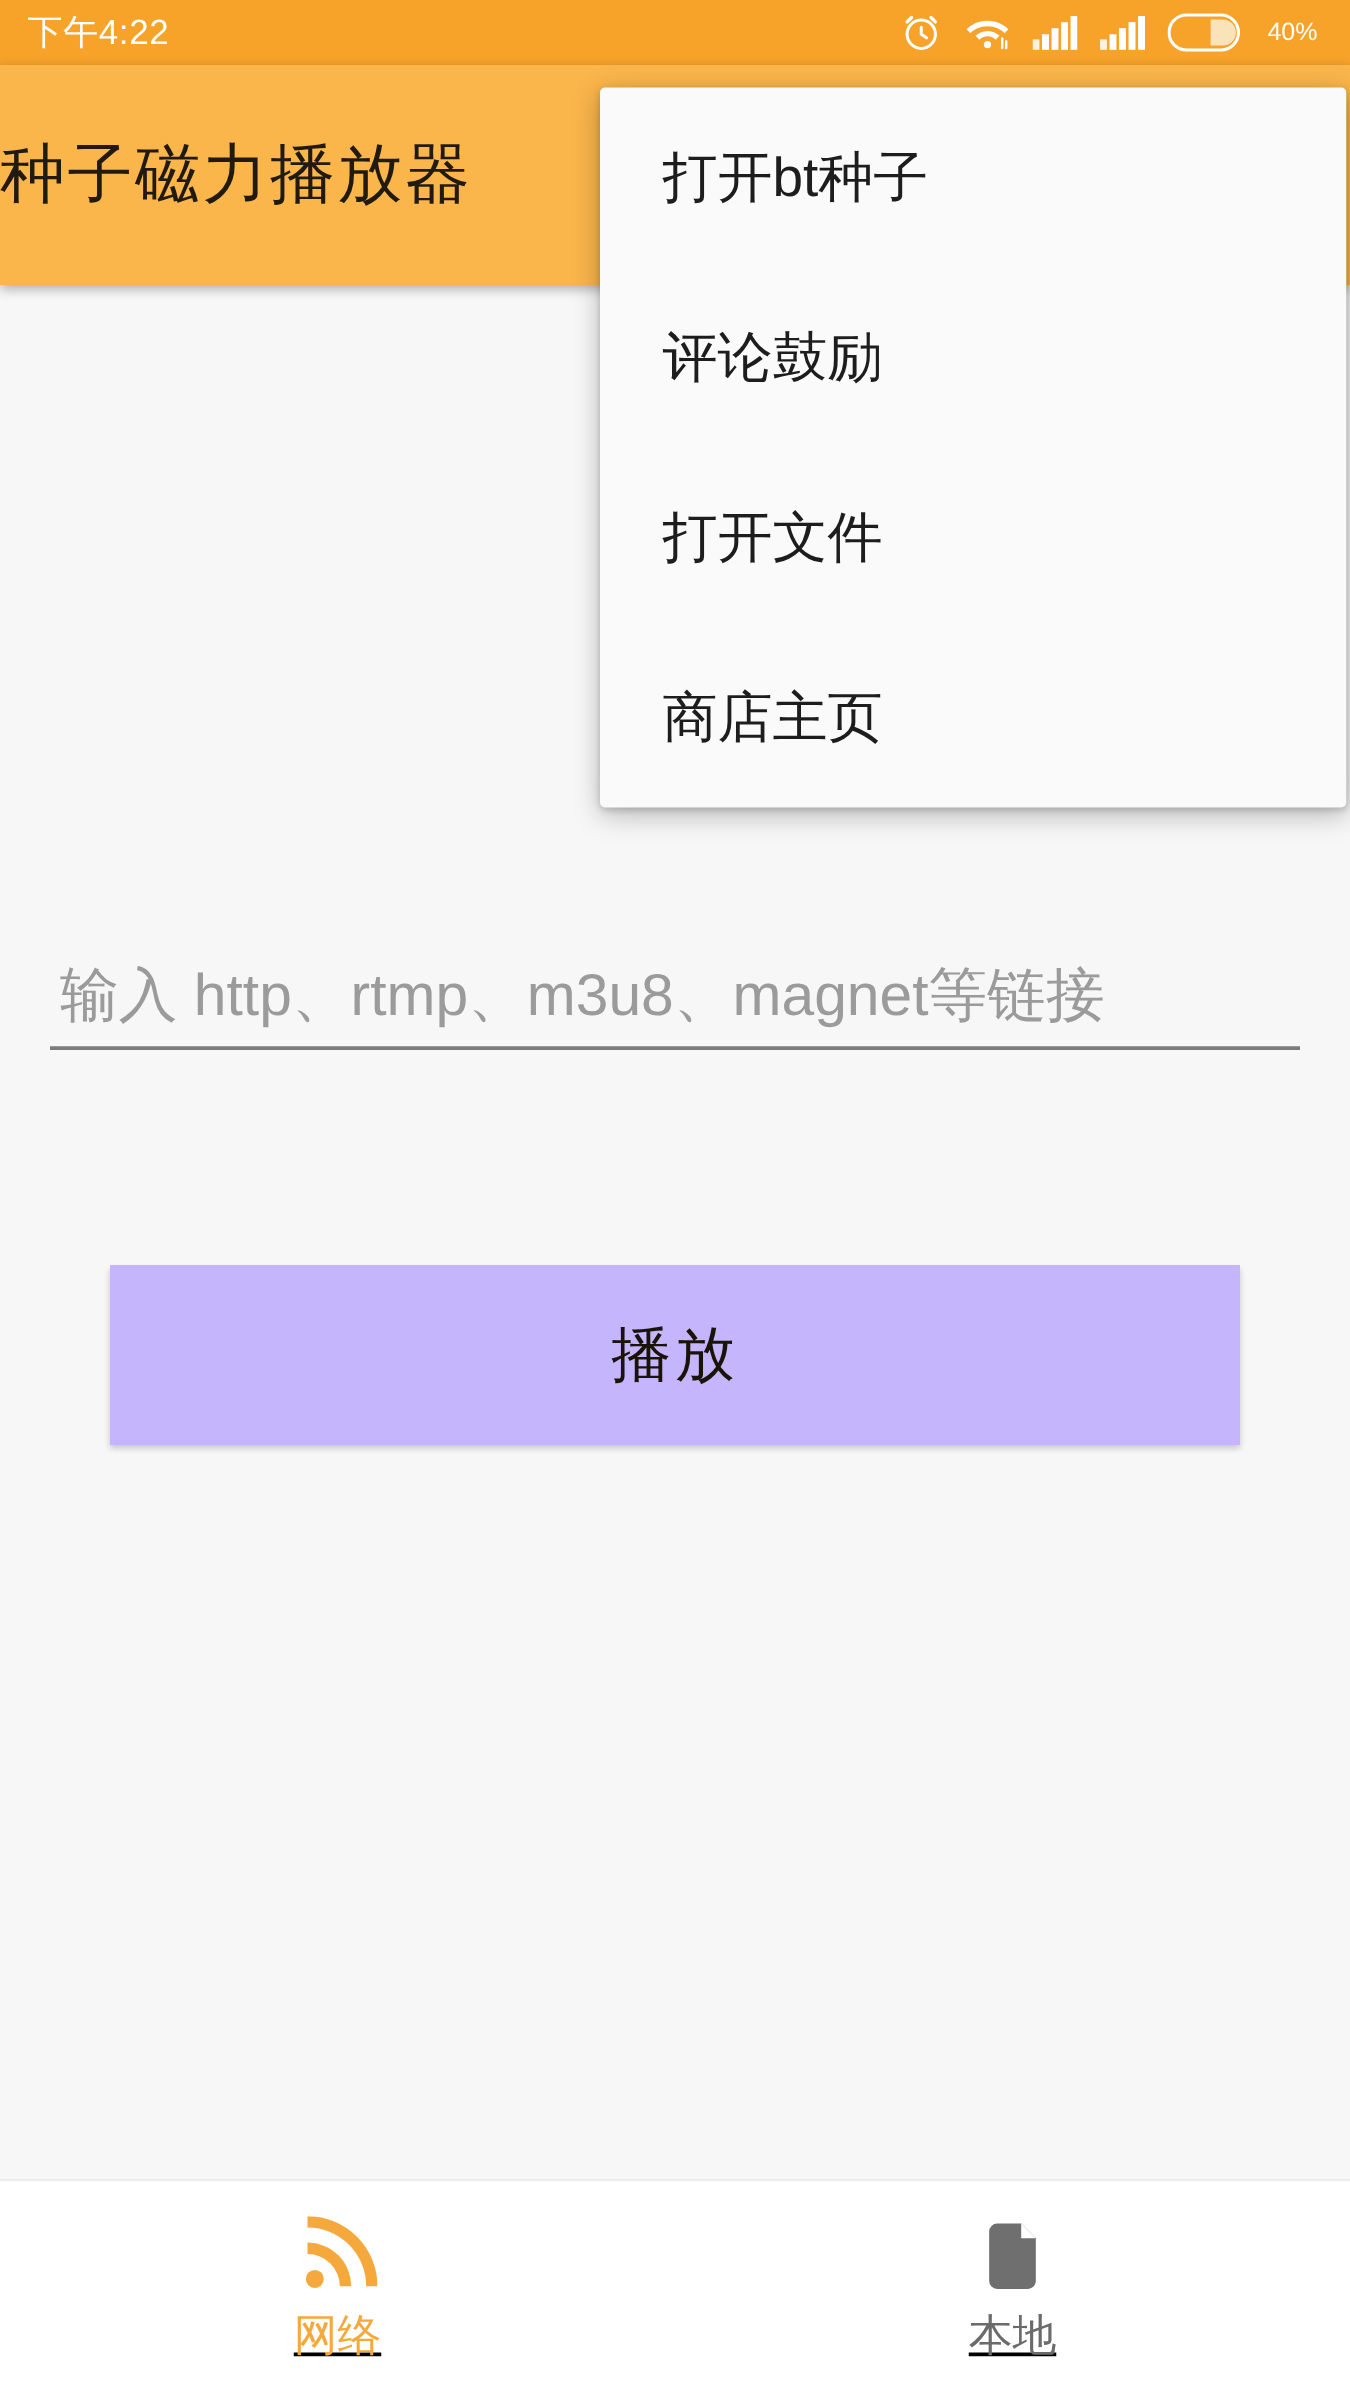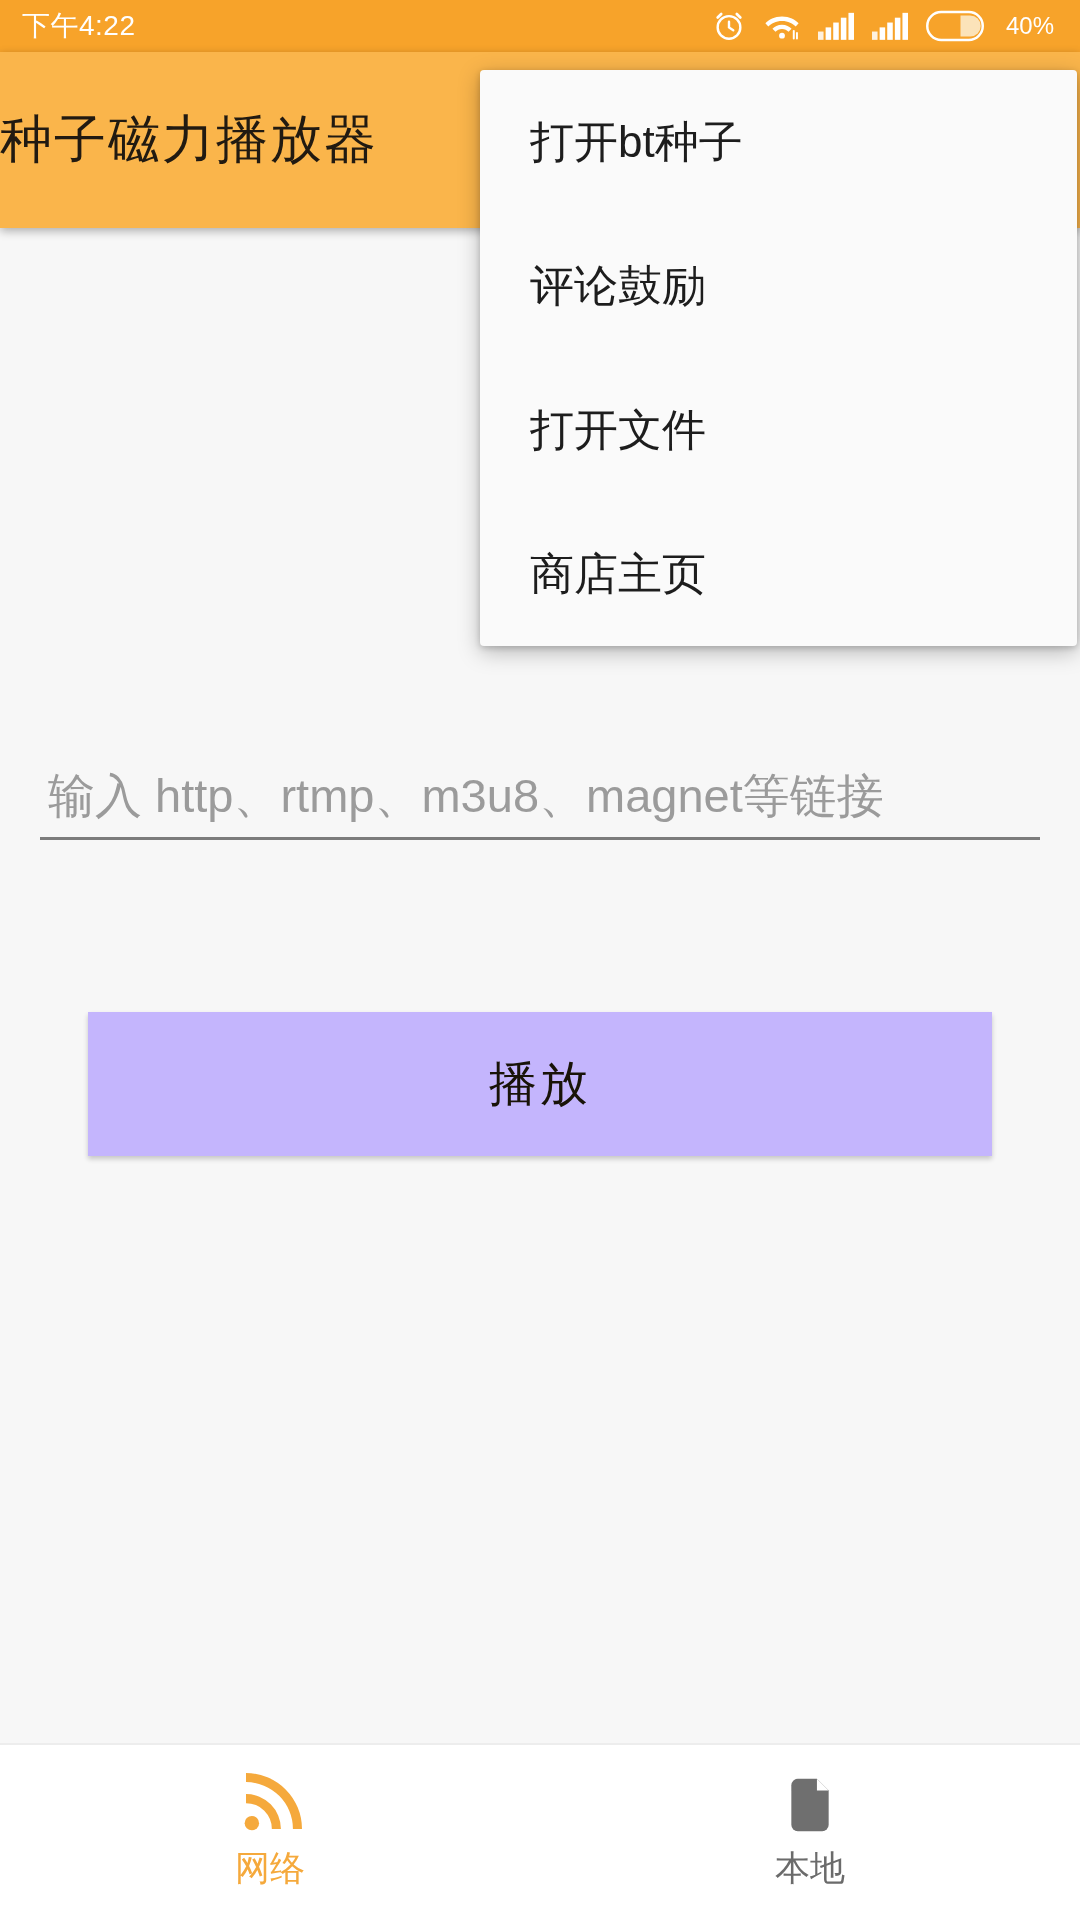--- a/index.html
+++ b/index.html
@@ -28,21 +28,21 @@
     font-size:28px; letter-spacing:0.5px;
     color:#ffffff;
     font-family:"Liberation Sans","DejaVu Sans",sans-serif;
   }
   #status-icons {
     margin-left:auto;
     display:flex; align-items:center; gap:18px;
   }
   .sb-ico { display:block; }
   #battery-pct {
-    font-size:24px; color:#fff; margin-left:4px;
+    font-size:20px; color:#fff; margin-left:4px;
   }
 
   
   #toolbar {
     position:absolute; top:52px; left:0;
     width:1080px; height:176px;
     background:#fab54b;
     display:flex; align-items:center;
     box-shadow:0 3px 9px rgba(0,0,0,0.30);
     z-index:2;
@@ -124,20 +124,21 @@
     background:#ffffff;
     border-top:2px solid #ededed;
     display:flex;
   }
   .nav-tab {
     flex:1;
     display:flex; flex-direction:column;
     align-items:center; justify-content:center;
     gap:8px;
     cursor:pointer;
+    text-decoration:underline;
   }
   .nav-label { font-size:35px; }
   .nav-tab.active .nav-label { color:#f5a93c; }
   .nav-tab.inactive .nav-label { color:#6b6b6b; }
   .nav-icon { width:64px; height:64px; display:block; }
 </style>
 </head>
 <body>
 
 <div id="screen">

